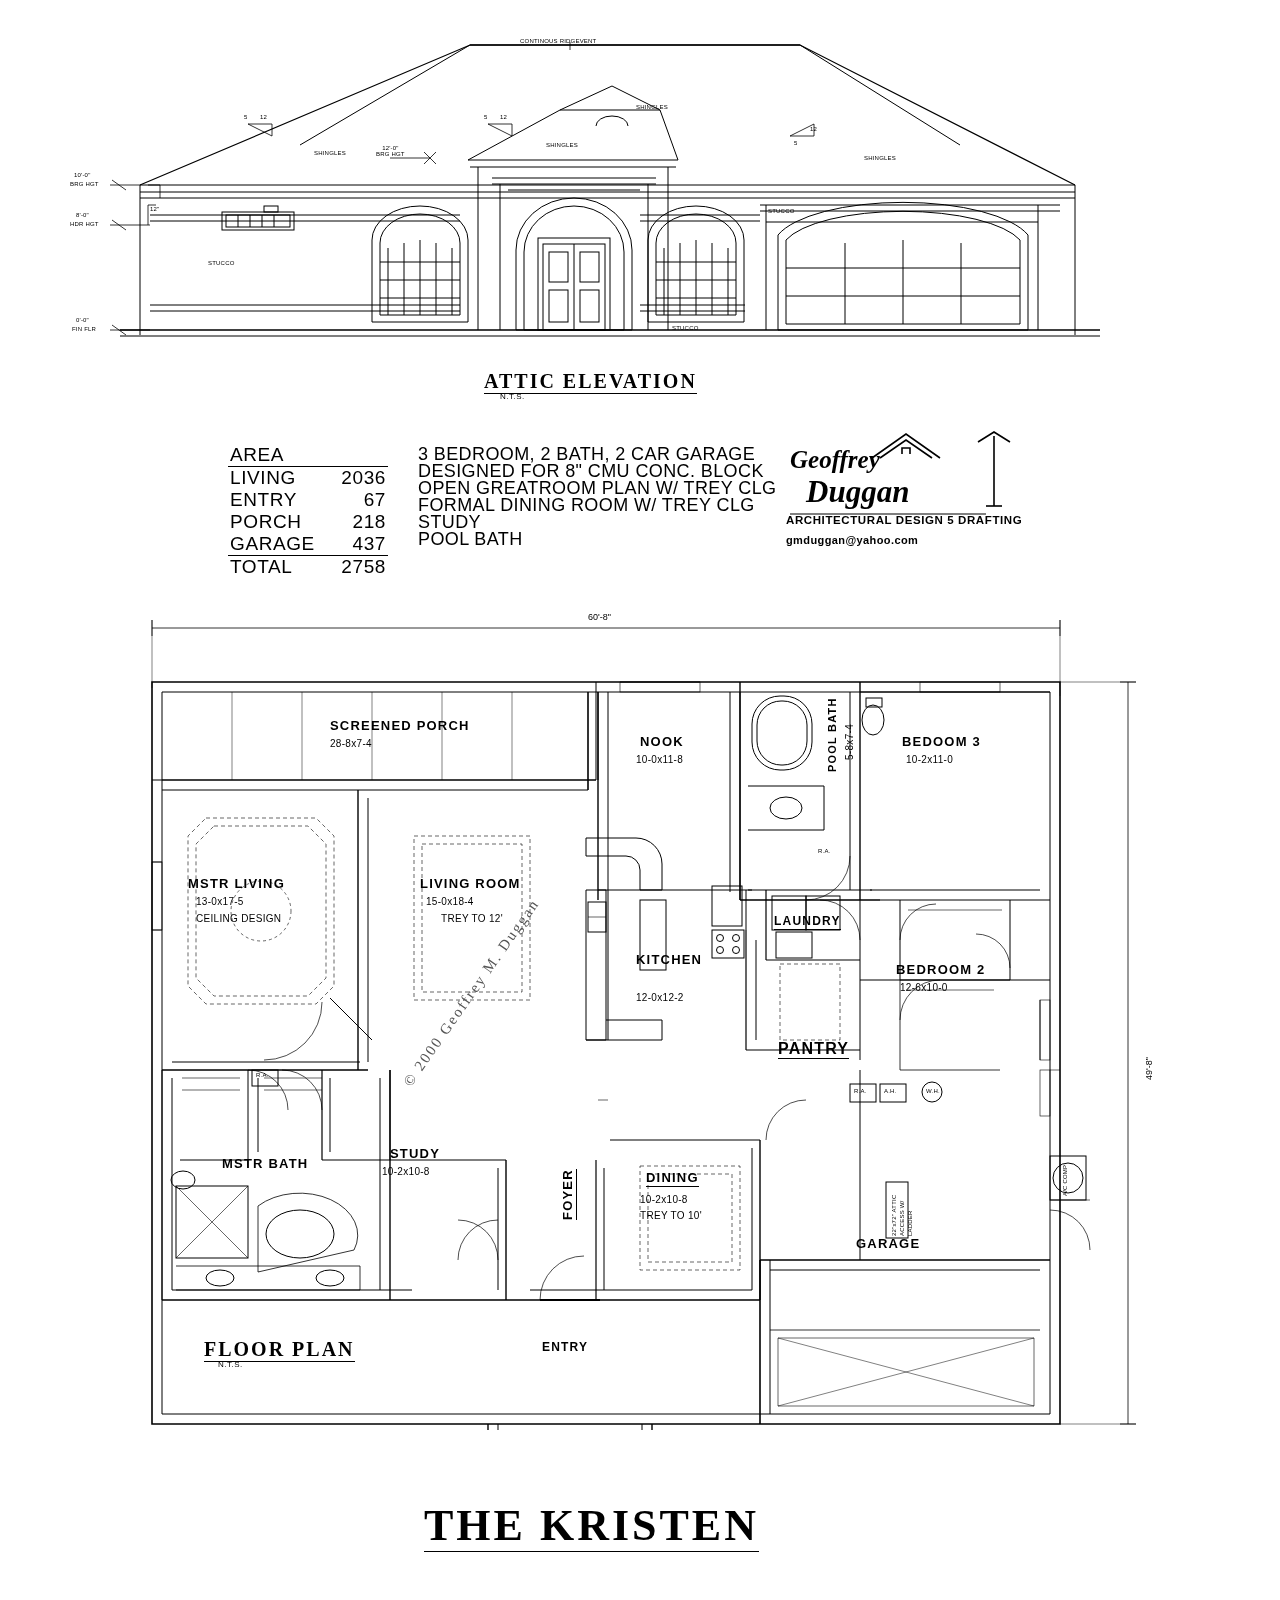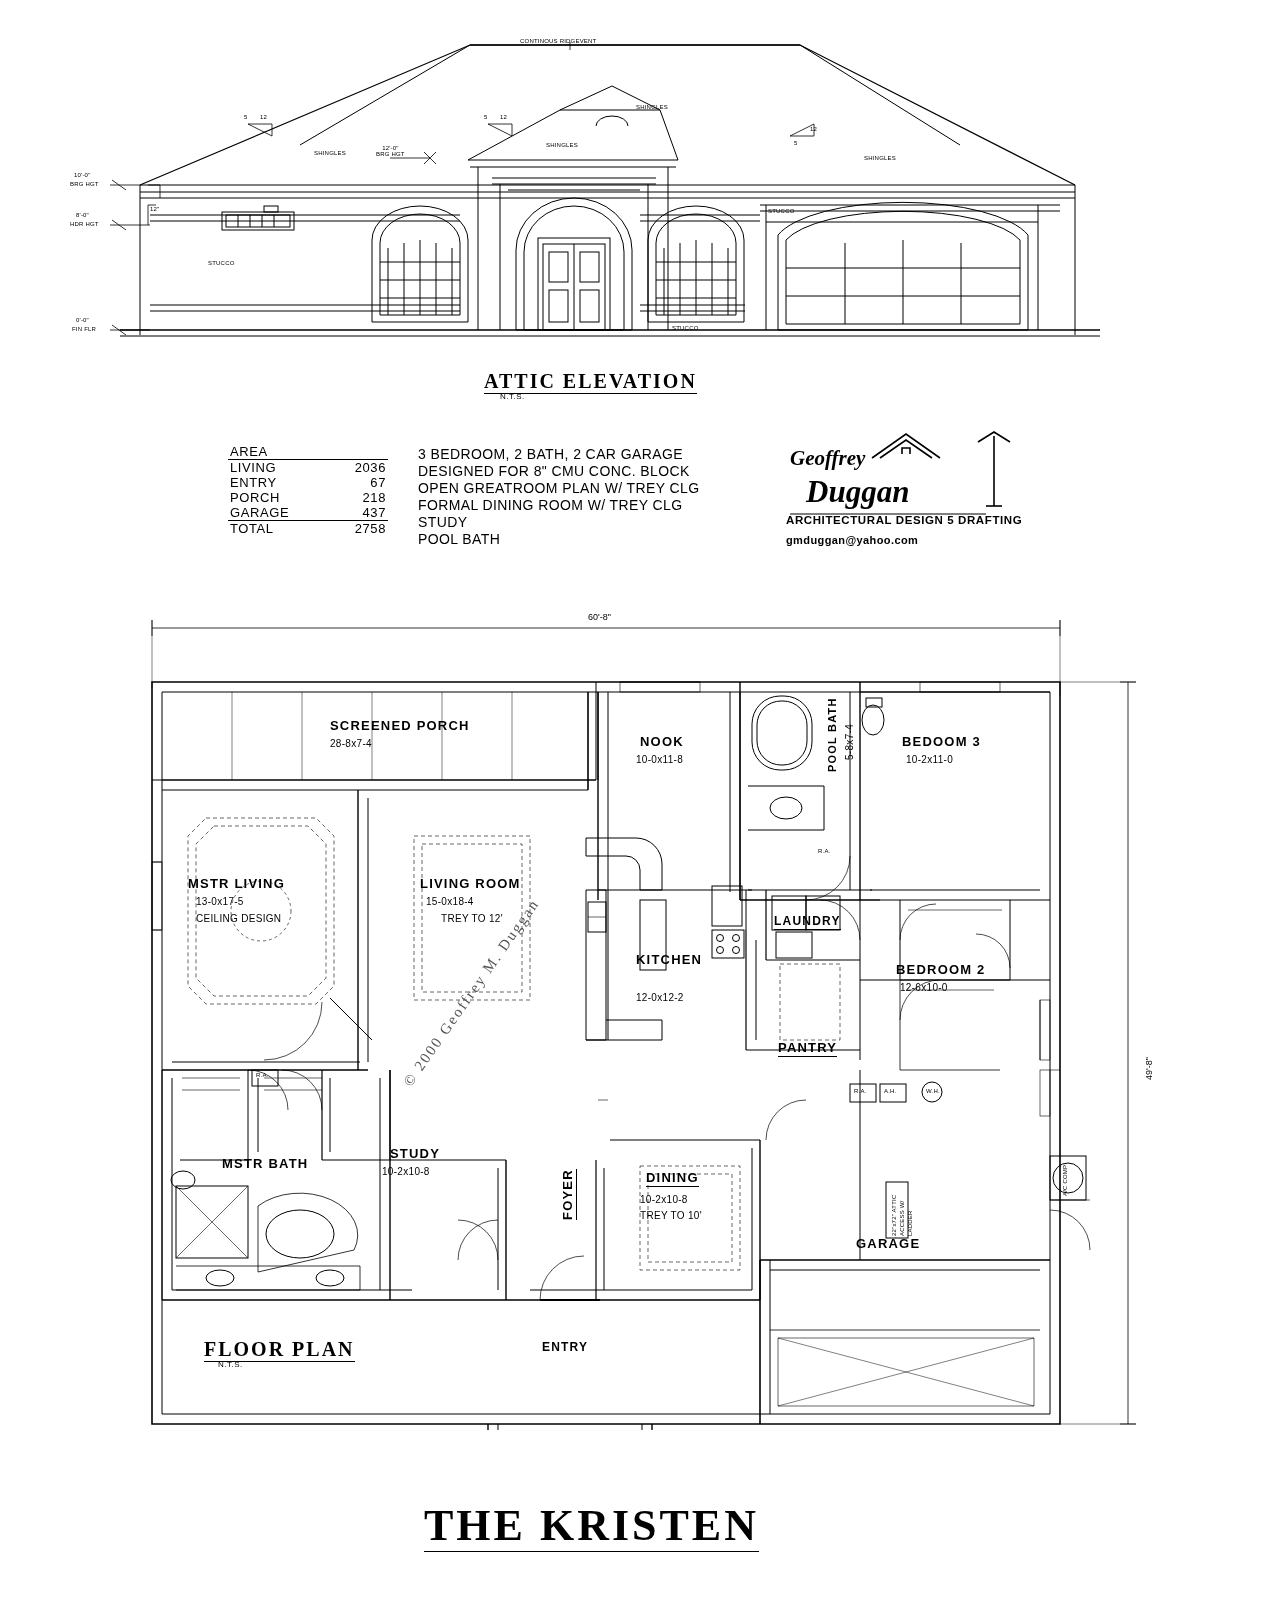--- a/index.html
+++ b/index.html
@@ -10,23 +10,23 @@
   .txt{position:absolute;white-space:nowrap;font-family:"Liberation Sans",sans-serif;color:#000;}
   .tiny{font-size:6px;letter-spacing:.2px;}
   .small{font-size:9px;}
   .room{font-size:13px;letter-spacing:1.2px;font-weight:bold;}
   .roomdim{font-size:10px;letter-spacing:.3px;}
   .ul{border-bottom:1px solid #000;padding-bottom:1px;}
   .rot90{transform:rotate(-90deg);transform-origin:left top;}
   .title-main{font-family:"Liberation Serif",serif;font-size:44px;letter-spacing:3px;font-weight:bold;}
   .title-sec{font-family:"Liberation Serif",serif;font-size:20px;letter-spacing:2px;font-weight:bold;}
   .nts{font-size:8px;letter-spacing:.5px;}
-  .areatbl{font-family:"Liberation Sans",sans-serif;font-size:13px;letter-spacing:.6px;}
+  .areatbl{font-family:"Liberation Sans",sans-serif;font-size:19px;letter-spacing:.6px;}
   .areatbl td{padding:0 2px;}
-  .spec{font-family:"Liberation Sans",sans-serif;font-size:14px;letter-spacing:.4px;line-height:17px;}
+  .spec{font-family:"Liberation Sans",sans-serif;font-size:18px;letter-spacing:.4px;line-height:17px;}
   .logo-name{font-family:"Liberation Serif",serif;font-style:italic;font-weight:bold;}
   .watermark{color:#555;font-family:"Liberation Serif",serif;font-size:15px;letter-spacing:2px;}
 </style>
 </head>
 <body>
 
 <div class="sheet">
 
   <div class="abs" style="left:0;top:0;width:1280px;height:400px;">
     <svg width="1280" height="400" viewBox="0 0 1280 400">
@@ -197,21 +197,21 @@
         <path d="M104 40 L130 22 L156 40"></path>
         <path d="M202 24 L218 14 L234 24"></path>
         <path d="M218 18 L218 88"></path>
         <path d="M210 88 L226 88"></path>
         <path d="M126 36 L126 30 L134 30 L134 36"></path>
       </g>
       <g stroke="#000" fill="none" stroke-width="1.2">
         <path d="M14 96 L210 96"></path>
       </g>
     </svg>
-    <div class="txt logo-name" style="left:14px;top:28px;font-size:21px;">Geoffrey</div>
+    <div class="txt logo-name" style="left:14px;top:28px;font-size:25px;">Geoffrey</div>
     <div class="txt logo-name" style="left:30px;top:56px;font-size:31px;">Duggan</div>
     <div class="txt" style="left:10px;top:96px;font-size:11.5px;font-weight:bold;letter-spacing:.6px;">ARCHITECTURAL DESIGN 5 DRAFTING</div>
     <div class="txt" style="left:10px;top:116px;font-size:11px;font-weight:bold;letter-spacing:.4px;">gmduggan@yahoo.com</div>
   </div>
 
   <div class="abs" style="left:0;top:600px;width:1280px;height:830px;">
     <svg width="1280" height="830" viewBox="0 0 1280 830">
       <g stroke="#000" fill="none" stroke-width="1">
 
         <path d="M152 28 L1060 28" stroke-width="0.8"></path>
@@ -452,21 +452,21 @@
     <div class="txt room" style="left:636px;top:352px;">KITCHEN</div>
     <div class="txt roomdim" style="left:636px;top:392px;">12-0x12-2</div>
 
     <div class="txt room" style="left:774px;top:314px;font-size:12px;">
       <span class="ul">LAUNDRY</span>
     </div>
 
     <div class="txt room" style="left:896px;top:362px;">BEDROOM 2</div>
     <div class="txt roomdim" style="left:900px;top:382px;">12-6x10-0</div>
 
-    <div class="txt room" style="left:778px;top:440px;font-size:13px;">
+    <div class="txt room" style="left:778px;top:440px;font-size:16px;">
       <span class="ul">PANTRY</span>
     </div>
 
     <div class="txt room" style="left:222px;top:556px;">MSTR BATH</div>
 
     <div class="txt room" style="left:390px;top:546px;">STUDY</div>
     <div class="txt roomdim" style="left:382px;top:566px;">10-2x10-8</div>
 
     <div class="txt room rot90" style="left:560px;top:620px;">
       <span class="ul">FOYER</span>

